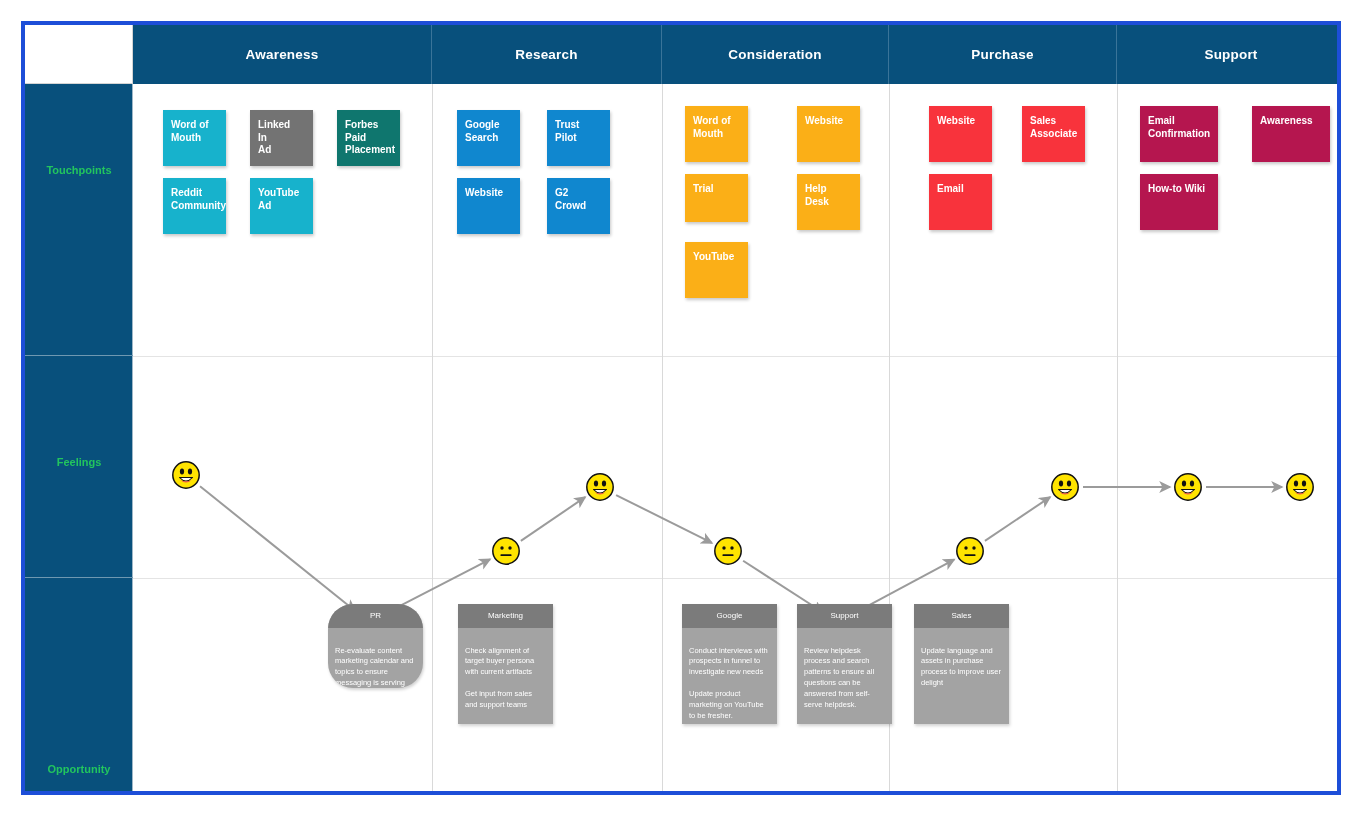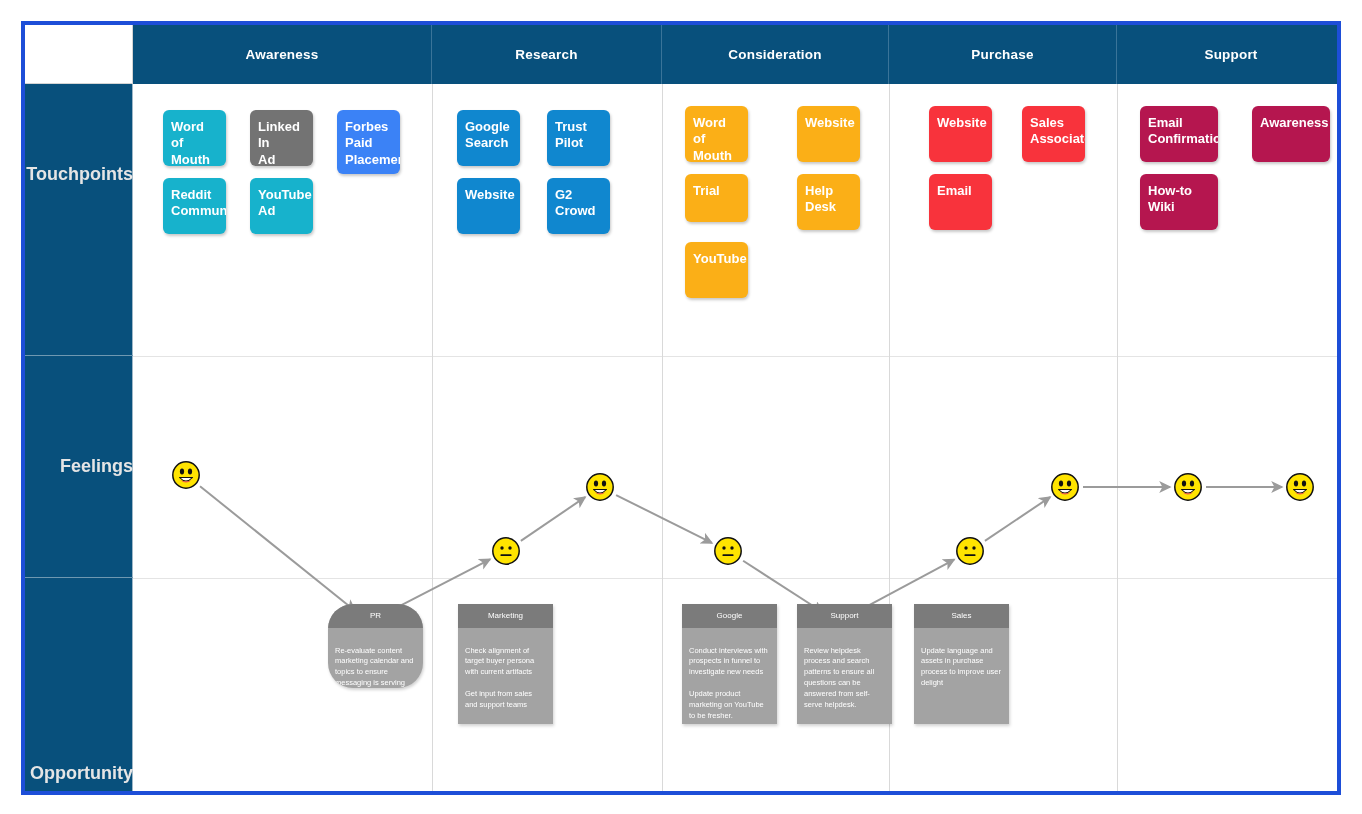--- a/index.html
+++ b/index.html
@@ -62,24 +62,24 @@
   .label-col {
     position: absolute;
     left: 0; top: 59px;
     width: 108px; bottom: 0;
     background: #08507c;
     border-right: 1px solid #9fb7c7;
   }
   .row-label {
     position: absolute;
     left: 0; width: 108px;
-    color: #e5e5e5;
-    font-size: 18px;
+    color: #22c55e;
+    font-size: 11px;
     font-weight: bold;
-    text-align: right;
+    text-align: center;
     border-bottom: 1px solid #6f98b1;
   }
   .row-label span { position: absolute; left: 0; width: 100%; }
   .row-label.last { border-bottom: none; }
 
   
   .body-area {
     position: absolute;
     left: 108px; top: 59px; right: 0; bottom: 0;
   }
@@ -92,23 +92,23 @@
   .hline {
     position: absolute;
     left: 0; right: 0;
     height: 1px;
     background: #e4e4e4;
   }
 
   
   .tp-card {
     position: absolute;
-    border-radius: 6px;
+    border-radius: 0;
     color: #ffffff;
-    font-size: 13px;
+    font-size: 10px;
     font-weight: bold;
     line-height: 1.25;
     padding: 9px 12px 0 8px;
     box-shadow: 1px 2px 3px rgba(0,0,0,0.22);
     overflow: hidden;
     white-space: pre-line;
   }
 
   
   .face {
@@ -194,21 +194,21 @@
           <div class="vline" style="left: 299px;"></div>
           <div class="vline" style="left: 529px;"></div>
           <div class="vline" style="left: 756px;"></div>
           <div class="vline" style="left: 984px;"></div>
         </div>
       <div id="touchpoint-layer">
           <div class="tp-card" style="left: 30px; top: 26px; width: 63px; height: 56px; background: rgb(23, 178, 204);">Word of
 Mouth</div>
           <div class="tp-card" style="left: 117px; top: 26px; width: 63px; height: 56px; background: #737373;">Linked In
 Ad</div>
-          <div class="tp-card" style="left: 204px; top: 26px; width: 63px; height: 64px; background: #3b82f6;">Forbes Paid
+          <div class="tp-card" style="left: 204px; top: 26px; width: 63px; height: 56px; background: #0f766e;">Forbes Paid
 Placement</div>
           <div class="tp-card" style="left: 30px; top: 94px; width: 63px; height: 56px; background: rgb(23, 178, 204);">Reddit
 Community</div>
           <div class="tp-card" style="left: 117px; top: 94px; width: 63px; height: 56px; background: rgb(23, 178, 204);">YouTube
 Ad</div>
           <div class="tp-card" style="left: 324px; top: 26px; width: 63px; height: 56px; background: rgb(16, 135, 207);">Google
 Search</div>
           <div class="tp-card" style="left: 414px; top: 26px; width: 63px; height: 56px; background: rgb(16, 135, 207);">Trust Pilot</div>
           <div class="tp-card" style="left: 324px; top: 94px; width: 63px; height: 56px; background: rgb(16, 135, 207);">Website</div>
           <div class="tp-card" style="left: 414px; top: 94px; width: 63px; height: 56px; background: rgb(16, 135, 207);">G2 Crowd</div>

